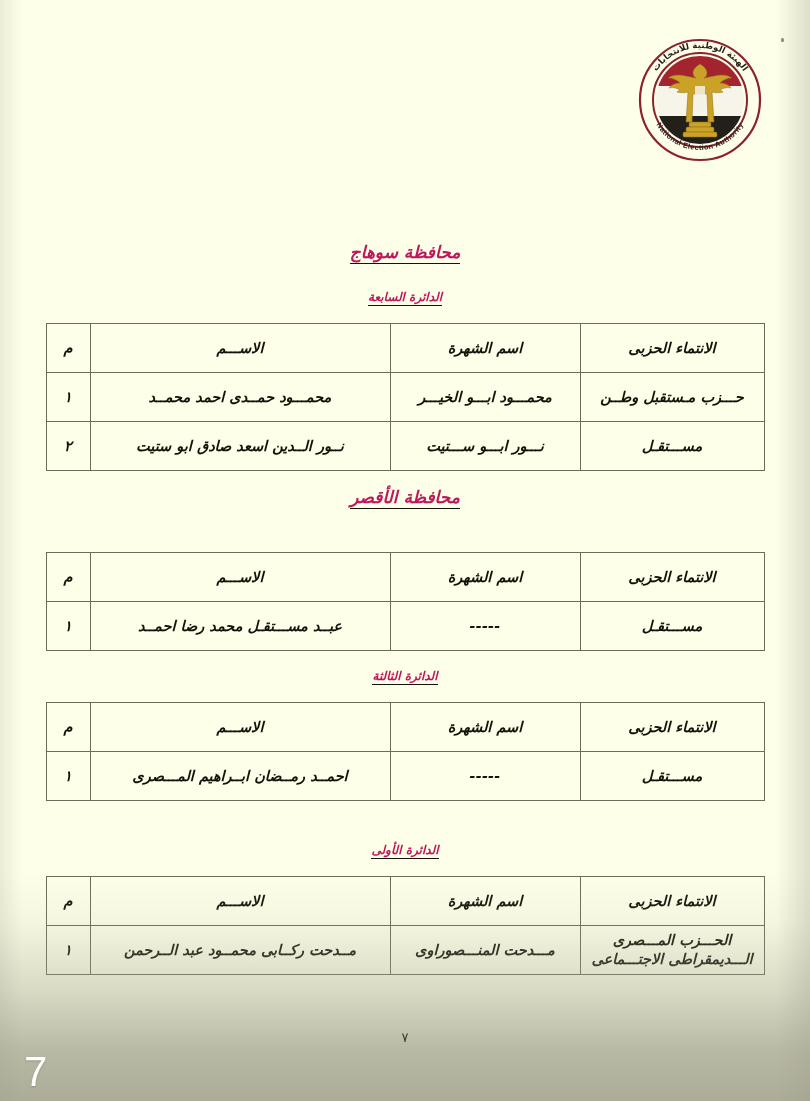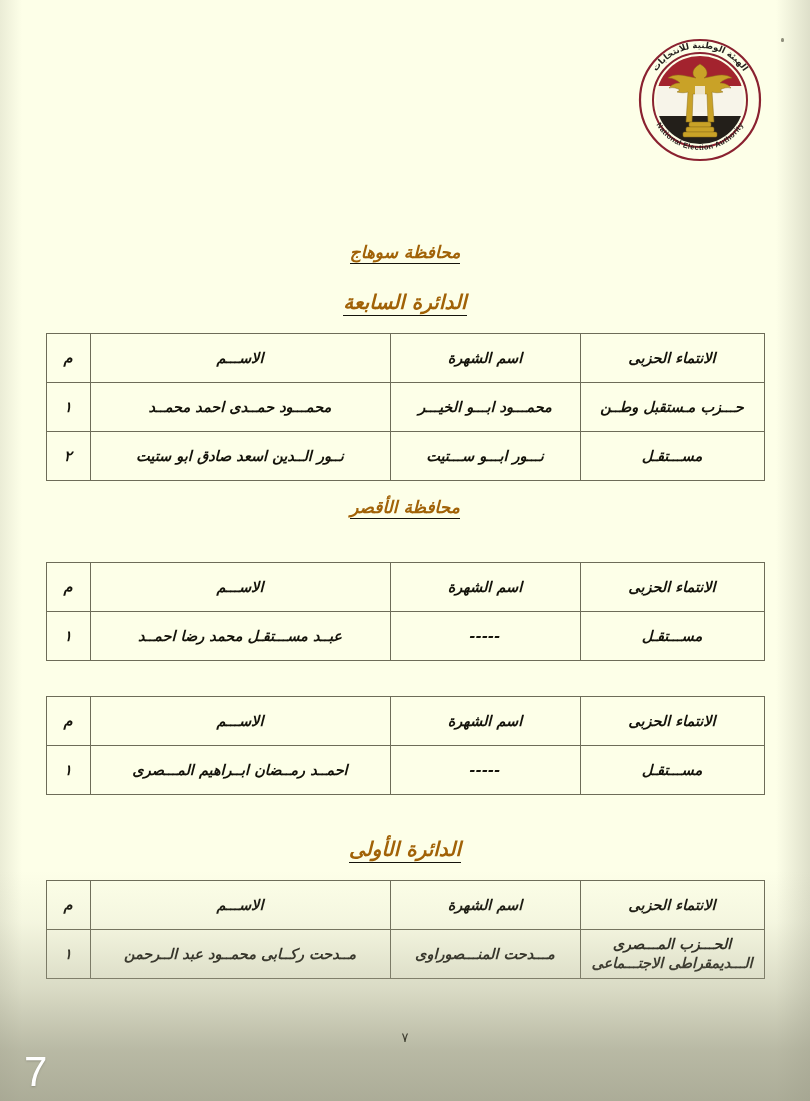--- a/index.html
+++ b/index.html
@@ -89,31 +89,31 @@
   .content {
     position: absolute;
     top: 0;
     left: 0;
     width: 810px;
     z-index: 2;
   }
 
   .gov-title, .dist-title {
     text-align: center;
-    color: #a16207;
+    color: #be185d;
     font-weight: bold;
     font-style: italic;
     letter-spacing: .5px;
   }
   .gov-title {
     font-size: 17px;
     margin: 0;
   }
   .dist-title {
-    font-size: 20px;
+    font-size: 12px;
     margin: 0;
   }
   .gov-title span, .dist-title span {
     display: inline-block;
     border-bottom: 1.6px solid #15140c;
     padding-bottom: 1px;
   }
 
   
   table.cand {
@@ -289,20 +289,23 @@
         <tr>
           <td>مســـتقـل</td>
           <td class="dashes">-----</td>
           <td>عبــد مســـتقـل محمد رضا احمــد</td>
           <td>١</td>
         </tr>
       </tbody>
     </table>
 
     <div style="height:18px"></div>
+    <div class="dist-title">
+      <span>الدائرة الثالثة</span>
+    </div>
     <div style="height:17px"></div>
 
     <table class="cand">
       <colgroup>
           <col class="c-party">
           <col class="c-fame">
           <col class="c-name">
           <col class="c-num">
         </colgroup>
       <thead>

